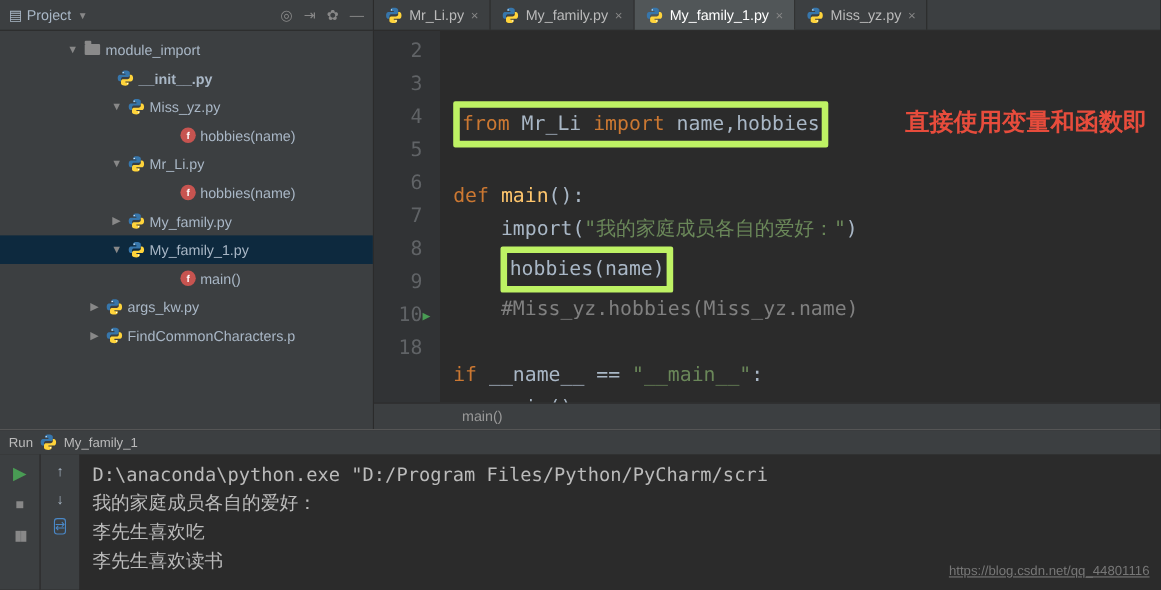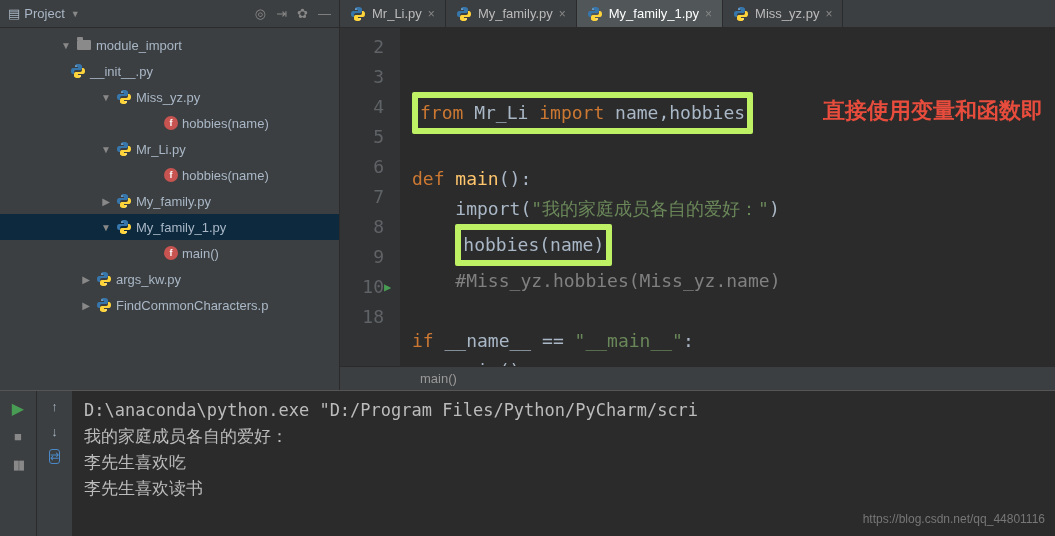--- a/index.html
+++ b/index.html
@@ -39,21 +39,21 @@
 .annotation { position: absolute; color: #e74c3c; font-size: 22px; font-weight: bold; top: 68px; right: 12px; font-family: "Microsoft YaHei", sans-serif; }
 .breadcrumb { height: 24px; background: #3c3f41; color: #999; padding-left: 80px; display: flex; align-items: center; font-size: 13px; border-top: 1px solid #2b2b2b; }
 .run-panel { height: 146px; background: #2b2b2b; display: flex; flex-direction: column; border-top: 1px solid #555; }
 .run-header { height: 22px; background: #3c3f41; display: flex; align-items: center; padding: 0 8px; gap: 6px; color: #bbb; font-size: 12px; }
 .run-body { flex: 1; display: flex; }
 .run-controls { width: 36px; display: flex; flex-direction: column; align-items: center; gap: 10px; padding-top: 8px; background: #3c3f41; }
 .run-controls .ctrl { width: 18px; height: 18px; display: flex; align-items: center; justify-content: center; cursor: pointer; color: #888; }
 .run-controls .play { color: #499c54; font-size: 16px; }
 .run-sub { width: 36px; background: #3c3f41; display: flex; flex-direction: column; align-items: center; gap: 10px; padding-top: 8px; border-left: 1px solid #2b2b2b; }
 .run-output { flex: 1; padding: 6px 12px; font-family: "Consolas", "Microsoft YaHei", monospace; font-size: 17px; line-height: 26px; white-space: pre; color: #bbb; position: relative; }
-.watermark { position: absolute; bottom: 4px; right: 10px; color: #777; font-size: 12px; font-family: sans-serif; }
+.watermark { position: absolute; bottom: 4px; right: 10px; color: #777; font-size: 12px; font-family: sans-serif; text-decoration: underline; }
 .dropdown-icon { color: #888; font-size: 9px; margin-left: 2px; }
 </style>
 </head>
 <body>
 
 <div class="top-area">
   <div class="sidebar">
     <div class="sidebar-header">
       <div class="sidebar-title">
         <span>▤</span>
@@ -68,21 +68,21 @@
       </div>
     </div>
     <div class="tree" id="tree">
         <div class="tree-row" style="padding-left: 60px;">
           <span class="arrow">▼</span>
           <span class="icon">
             <span class="folder-icon"></span>
           </span>
           <span class="tree-label">module_import</span>
         </div>
-        <div class="tree-row" style="padding-left: 54px;">
+        <div class="tree-row" style="padding-left: 90px; font-weight: bold;">
           <span class="arrow"></span>
           <span class="icon py-icon">
             <svg viewBox="0 0 16 16">
               <path fill="#3776ab" d="M8 1c-3 0-3 2-3 2v1h3v1H3S1 5 1 8s2 3 2 3h1V9s0-2 2-2h4s2 0 2-2V3s0-2-4-2z"></path>
               <circle cx="6" cy="3" r=".6" fill="#fff"></circle>
               <path fill="#ffd43b" d="M8 15c3 0 3-2 3-2v-1H8v-1h5s2 0 2-3-2-3-2-3h-1v2s0 2-2 2H6s-2 0-2 2v2s0 2 4 2z"></path>
               <circle cx="10" cy="13" r=".6" fill="#fff"></circle>
             </svg>
           </span>
           <span class="tree-label">__init__.py</span>
@@ -252,20 +252,32 @@
 
 <span class="kw">if </span><span class="nm">__name__</span><span class="nm"> == </span><span class="str">"__main__"</span><span class="nm">:</span>
     <span class="nm">main()</span>
 <div class="annotation">直接使用变量和函数即</div></div>
     </div>
     <div class="breadcrumb">main()</div>
   </div>
 </div>
 
 <div class="run-panel">
+  <div class="run-header">
+    <span>Run</span>
+    <span class="icon py-icon">
+        <svg viewBox="0 0 16 16">
+          <path fill="#3776ab" d="M8 1c-3 0-3 2-3 2v1h3v1H3S1 5 1 8s2 3 2 3h1V9s0-2 2-2h4s2 0 2-2V3s0-2-4-2z"></path>
+          <circle cx="6" cy="3" r=".6" fill="#fff"></circle>
+          <path fill="#ffd43b" d="M8 15c3 0 3-2 3-2v-1H8v-1h5s2 0 2-3-2-3-2-3h-1v2s0 2-2 2H6s-2 0-2 2v2s0 2 4 2z"></path>
+          <circle cx="10" cy="13" r=".6" fill="#fff"></circle>
+        </svg>
+      </span>
+    <span>My_family_1</span>
+  </div>
   <div class="run-body">
     <div class="run-controls">
       <div class="ctrl play">▶</div>
       <div class="ctrl">■</div>
       <div class="ctrl" style="letter-spacing:-2px;">▮▮</div>
     </div>
     <div class="run-sub">
       <div class="ctrl">↑</div>
       <div class="ctrl">↓</div>
       <div class="ctrl" style="border:1px solid #4a88c7;border-radius:3px;color:#4a88c7;font-size:11px;">⇄</div>

